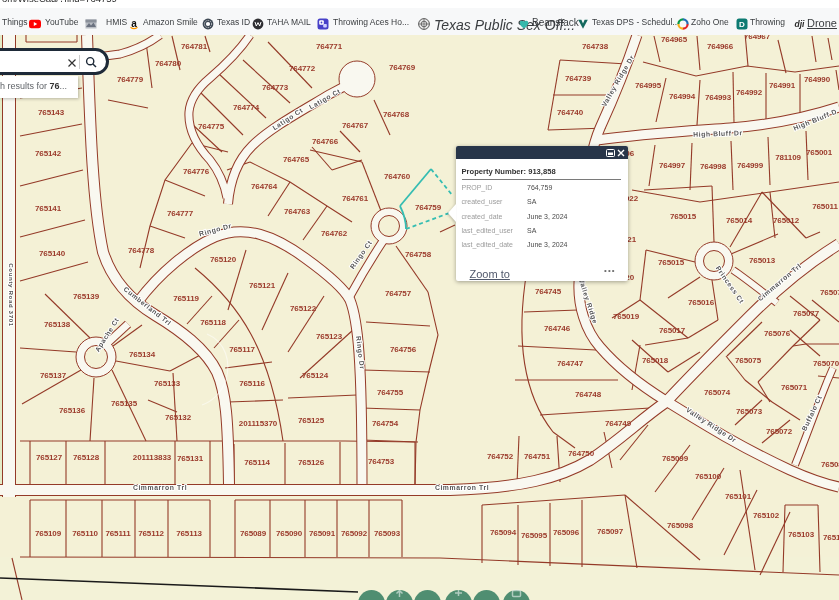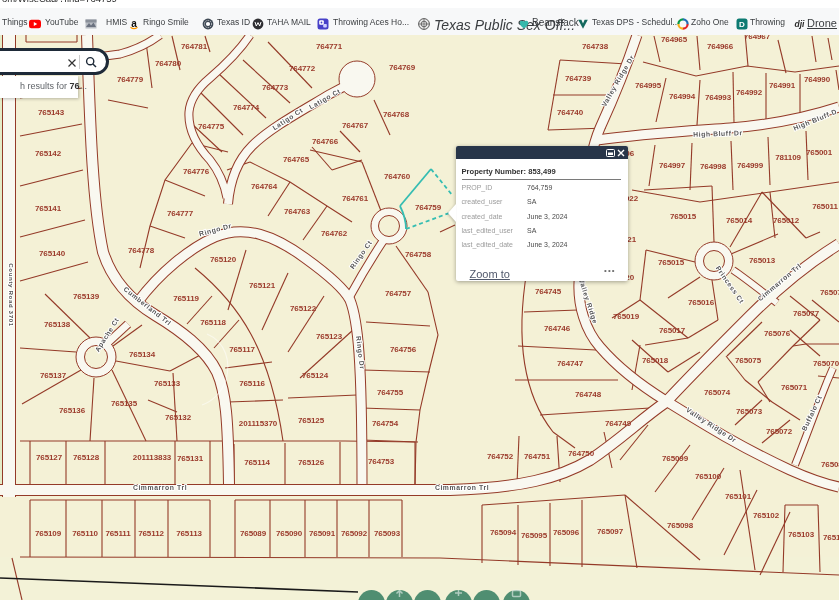--- a/index.html
+++ b/index.html
@@ -19,21 +19,21 @@
 <div style="position:absolute;left:85px;top:7.5px;"><svg width="12" height="12" viewBox="0 0 12 12">
         <rect x="0.5" y="1.5" width="11" height="9" fill="#b9bdc4"></rect>
         <path d="M1 9 L4 5 L6 7.5 L8.5 4.5 L11 9 Z" fill="#6b7280"></path>
         <rect x="0.5" y="1.5" width="11" height="3" fill="#8a909a"></rect>
       </svg></div>
 <div style="position:absolute;left:106px;top:8.5px;font-size:8.5px;color:#3a3d40;white-space:nowrap;">HMIS</div>
 <div style="position:absolute;left:128px;top:7.5px;"><svg width="12" height="12" viewBox="0 0 12 12">
         <text x="6" y="8.5" font-family="Liberation Sans" font-size="10" font-weight="bold" fill="#111" text-anchor="middle">a</text>
         <path d="M2.5 9.2 C4.5 10.8 7.5 10.8 9.5 9.2" stroke="#f90" stroke-width="1.1" fill="none"></path>
       </svg></div>
-<div style="position:absolute;left:143px;top:8.5px;font-size:8.5px;color:#3a3d40;white-space:nowrap;">Ringo Smile</div>
+<div style="position:absolute;left:143px;top:8.5px;font-size:8.5px;color:#3a3d40;white-space:nowrap;">Amazon Smile</div>
 <div style="position:absolute;left:202px;top:7.5px;"><svg width="12" height="12" viewBox="0 0 12 12">
         <circle cx="6" cy="6" r="5.4" fill="#3c4652"></circle>
         <circle cx="6" cy="6" r="2.1" fill="#fff"></circle>
         <circle cx="6" cy="6" r="3.6" fill="none" stroke="#fff" stroke-width="0.7" stroke-dasharray="1.3 1"></circle>
       </svg></div>
 <div style="position:absolute;left:217px;top:8.5px;font-size:8.5px;color:#3a3d40;white-space:nowrap;">Texas ID</div>
 <div style="position:absolute;left:252px;top:7.5px;"><svg width="12" height="12" viewBox="0 0 12 12">
         <circle cx="6" cy="6" r="5.4" fill="#2f2f33"></circle>
         <path d="M3 4 L4.3 8 L6 4.6 L7.7 8 L9 4" stroke="#fff" stroke-width="1" fill="none"></path>
       </svg></div>
@@ -451,39 +451,39 @@
 <circle cx="516.5" cy="603.5" r="13.5" fill="#4f8e71"></circle>
 <g stroke="#ffffff" stroke-width="1.5" fill="none" opacity="0.55">
 <path d="M 399.5,597 L 399.5,591 M 396.5,593.5 L 399.5,590.5 L 402.5,593.5"></path>
 <path d="M 455,593 h 7 M 458.5,590 v 6"></path>
 <rect x="512.5" y="590.5" width="8" height="6" rx="1"></rect>
 </g>
 </svg>
 
 <div style="position:absolute;left:-40px;top:47.5px;width:143px;height:21px;background:#fff;border:3px solid #1e2a38;border-radius:13.5px;"></div>
 <div style="position:absolute;left:0px;top:76px;width:78px;height:22px;background:#fff;box-shadow:1px 1px 3px rgba(0,0,0,.25);"></div>
-<div style="position:absolute;left:0px;top:81px;font-size:9px;color:#5f6368;white-space:nowrap;margin-left:20px;">h results for <b style="color:#333">76</b>...</div>
+<div style="position:absolute;left:0px;top:81px;font-size:9px;color:#5f6368;white-space:nowrap;">h results for <b style="color:#333">76</b>...</div>
 <svg width="10" height="10" viewBox="0 0 10 10" style="position:absolute;left:66.5px;top:57.5px;">
     <path d="M1.5 1.5 L8.5 8.5 M8.5 1.5 L1.5 8.5" stroke="#333" stroke-width="1.2"></path>
   </svg>
 <div style="position:absolute;left:79px;top:55px;width:1px;height:14px;background:#ccc;"></div>
 <svg width="13" height="13" viewBox="0 0 13 13" style="position:absolute;left:85px;top:55.5px;">
     <circle cx="5.2" cy="5.2" r="3.6" fill="none" stroke="#1e2a38" stroke-width="1.4"></circle>
     <path d="M7.9 7.9 L11 11" stroke="#1e2a38" stroke-width="1.4"></path>
   </svg>
 
 <div style="position:absolute;left:455.5px;top:146px;width:172px;height:135px;background:#fff;box-shadow:0 1px 4px rgba(0,0,0,.35);border-radius:2px;">
   <div style="position:absolute;left:0;top:0;right:0;height:12.5px;background:#273549;border-radius:2px 2px 0 0;">
     <svg width="9" height="8" viewBox="0 0 9 8" style="position:absolute;right:13px;top:2.5px;">
         <rect x="0.5" y="0.5" width="8" height="7" rx="1" fill="none" stroke="#fff" stroke-width="1"></rect>
         <rect x="2" y="3.5" width="5" height="2.5" fill="#fff"></rect>
       </svg>
     <svg width="8" height="8" viewBox="0 0 8 8" style="position:absolute;right:3px;top:2.5px;">
         <path d="M1 1 L7 7 M7 1 L1 7" stroke="#fff" stroke-width="1.4"></path>
       </svg>
   </div>
-  <div style="position:absolute;left:6px;top:20.5px;font-size:7.6px;font-weight:bold;color:#323232;">Property Number: 853,499</div>
+  <div style="position:absolute;left:6px;top:20.5px;font-size:7.6px;font-weight:bold;color:#323232;">Property Number: 913,858</div>
   <div style="position:absolute;left:6px;top:32.5px;width:159px;border-top:1px solid #7a7a7a;"></div>
   <div style="position:absolute;left:6px;top:35px;font-size:7px;color:#9b9b9b;line-height:14.3px;">PROP_ID<br>created_user<br>created_date<br>last_edited_user<br>last_edited_date</div>
   <div style="position:absolute;left:71.5px;top:35px;font-size:7px;color:#4a4a4a;line-height:14.3px;">764,759<br>SA<br>June 3, 2024<br>SA<br>June 3, 2024</div>
   <div style="position:absolute;left:6px;top:122px;font-size:11px;color:#50586b;text-decoration:underline;margin-left:8px;">Zoom to</div>
   <div style="position:absolute;right:12px;top:120px;font-size:8px;color:#6e6e6e;letter-spacing:1px;">•••</div>
   <div style="position:absolute;left:-8px;top:57.5px;width:0;height:0;border-top:9px solid transparent;border-bottom:9px solid transparent;border-right:8px solid #fff;filter:drop-shadow(-1px 1px 1px rgba(0,0,0,.2));"></div>
 </div>
 </body></html>

